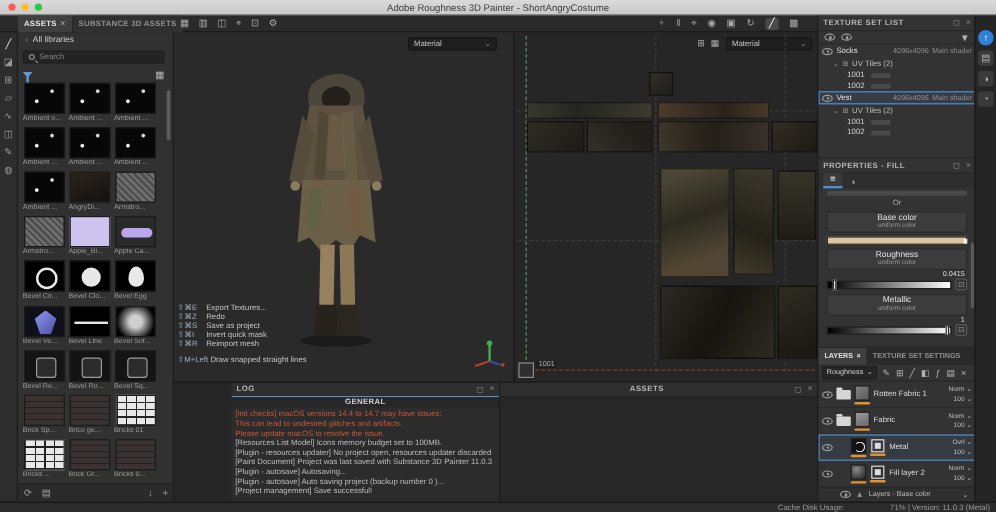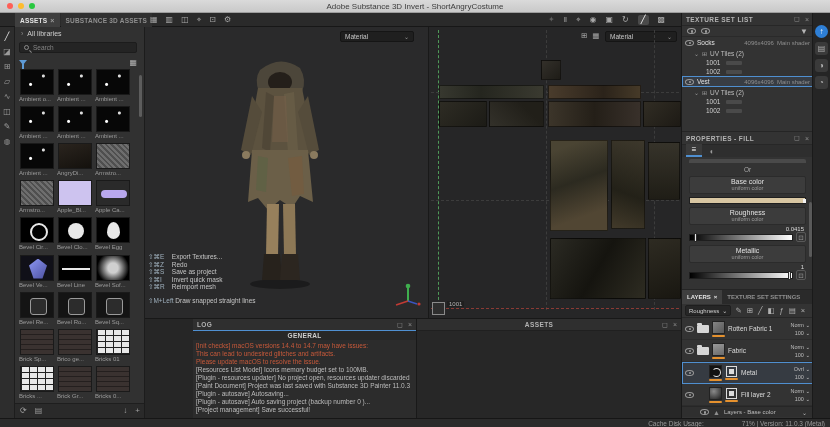--- a/index.html
+++ b/index.html
@@ -200,21 +200,21 @@
 <body>
 
 <div class="app">
 
   <div class="abs titlebar">
     <div class="tlights">
       <span class="tl r"></span>
       <span class="tl y"></span>
       <span class="tl g"></span>
     </div>
-    <span class="wtitle">Adobe Substance 3D Invert - ShortAngryCostume</span>
+    <span class="wtitle">Adobe Roughness 3D Painter - ShortAngryCostume</span>
   </div>
 
   <div class="abs toolbar">
     <div class="atabs">
       <div class="atab on">
         <span>ASSETS</span>
         <span class="x">×</span>
       </div>
       <div class="atab off">
         <span>SUBSTANCE 3D ASSETS</span>

